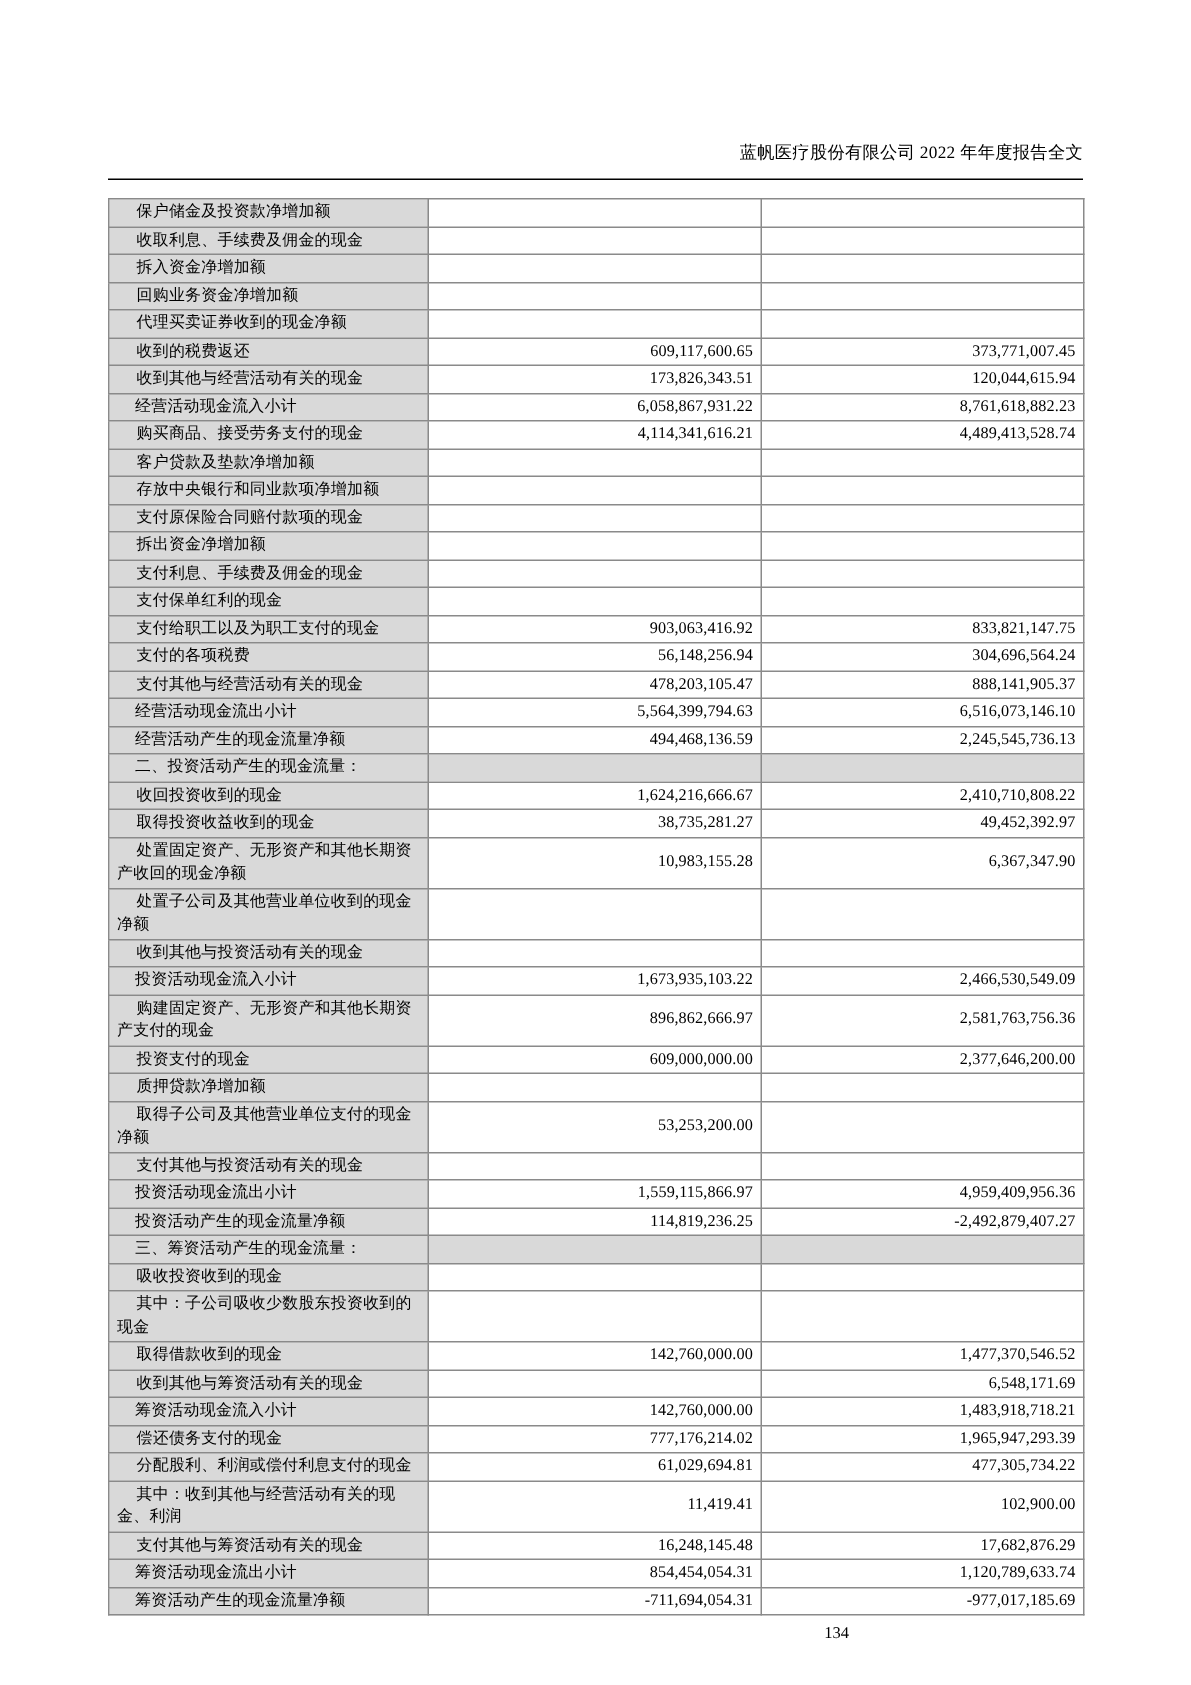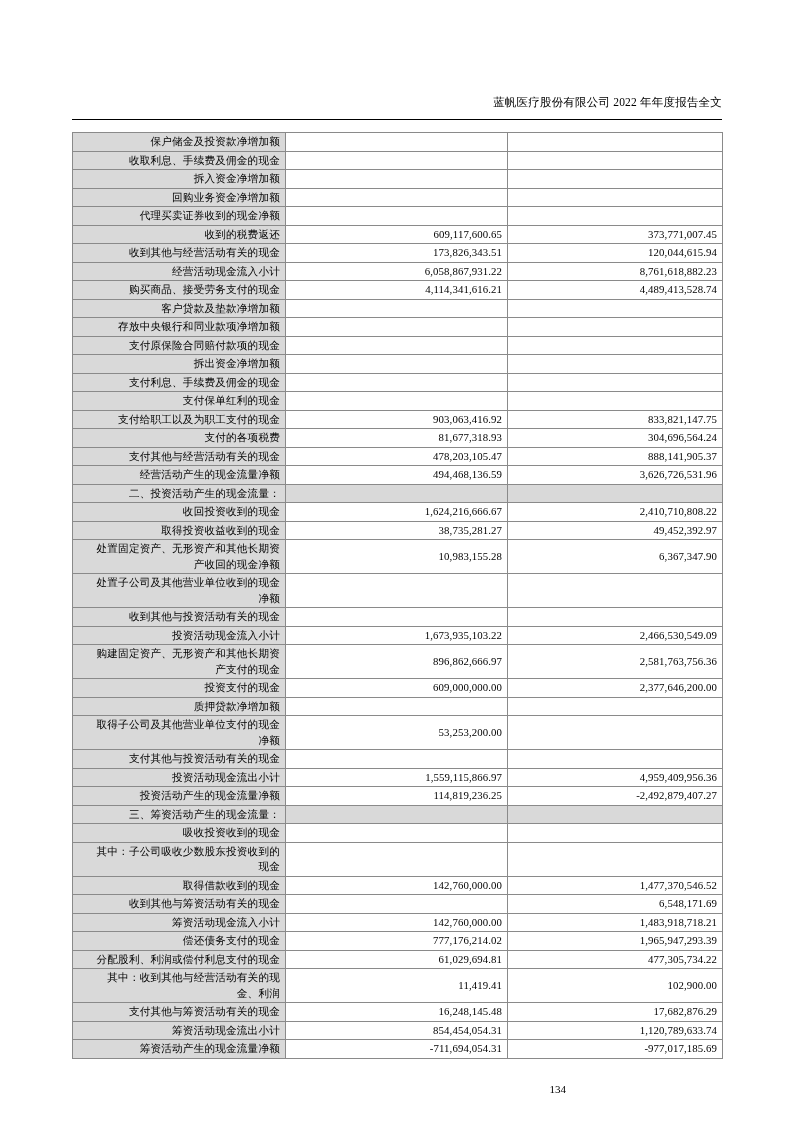--- a/index.html
+++ b/index.html
@@ -59,21 +59,21 @@
   .cf-table td {
     border: 1px solid #8a8a8a;
     padding: 1px 5px;
     vertical-align: middle;
     line-height: 15.5px;
     height: 15px;
     box-sizing: border-box;
   }
   td.label {
     background: #d9d9d9;
-    text-align: right;
+    text-align: left;
     text-indent: 13px;
     letter-spacing: 0.2px;
   }
   td.label.lvl0 { text-indent: 0px; padding-left: 17px; }
   td.label.lvl2 { text-indent: 13px; }
   td.num {
     background: #ffffff;
     text-align: right;
     font-size: 10.8px;
     letter-spacing: 0.1px;
@@ -186,32 +186,37 @@
           <td class="num"></td>
           <td class="num"></td>
         </tr>
         <tr>
           <td class="label lvl2">支付给职工以及为职工支付的现金</td>
           <td class="num">903,063,416.92</td>
           <td class="num">833,821,147.75</td>
         </tr>
         <tr>
           <td class="label lvl2">支付的各项税费</td>
-          <td class="num">81,677,318.93</td>
+          <td class="num">56,148,256.94</td>
           <td class="num">304,696,564.24</td>
         </tr>
         <tr>
           <td class="label lvl2">支付其他与经营活动有关的现金</td>
           <td class="num">478,203,105.47</td>
           <td class="num">888,141,905.37</td>
         </tr>
         <tr>
+          <td class="label lvl0">经营活动现金流出小计</td>
+          <td class="num">5,564,399,794.63</td>
+          <td class="num">6,516,073,146.10</td>
+        </tr>
+        <tr>
           <td class="label lvl0">经营活动产生的现金流量净额</td>
           <td class="num">494,468,136.59</td>
-          <td class="num">3,626,726,531.96</td>
+          <td class="num">2,245,545,736.13</td>
         </tr>
         <tr class="section">
           <td class="label lvl0">二、投资活动产生的现金流量：</td>
           <td class="num"></td>
           <td class="num"></td>
         </tr>
         <tr>
           <td class="label lvl2">收回投资收到的现金</td>
           <td class="num">1,624,216,666.67</td>
           <td class="num">2,410,710,808.22</td>

